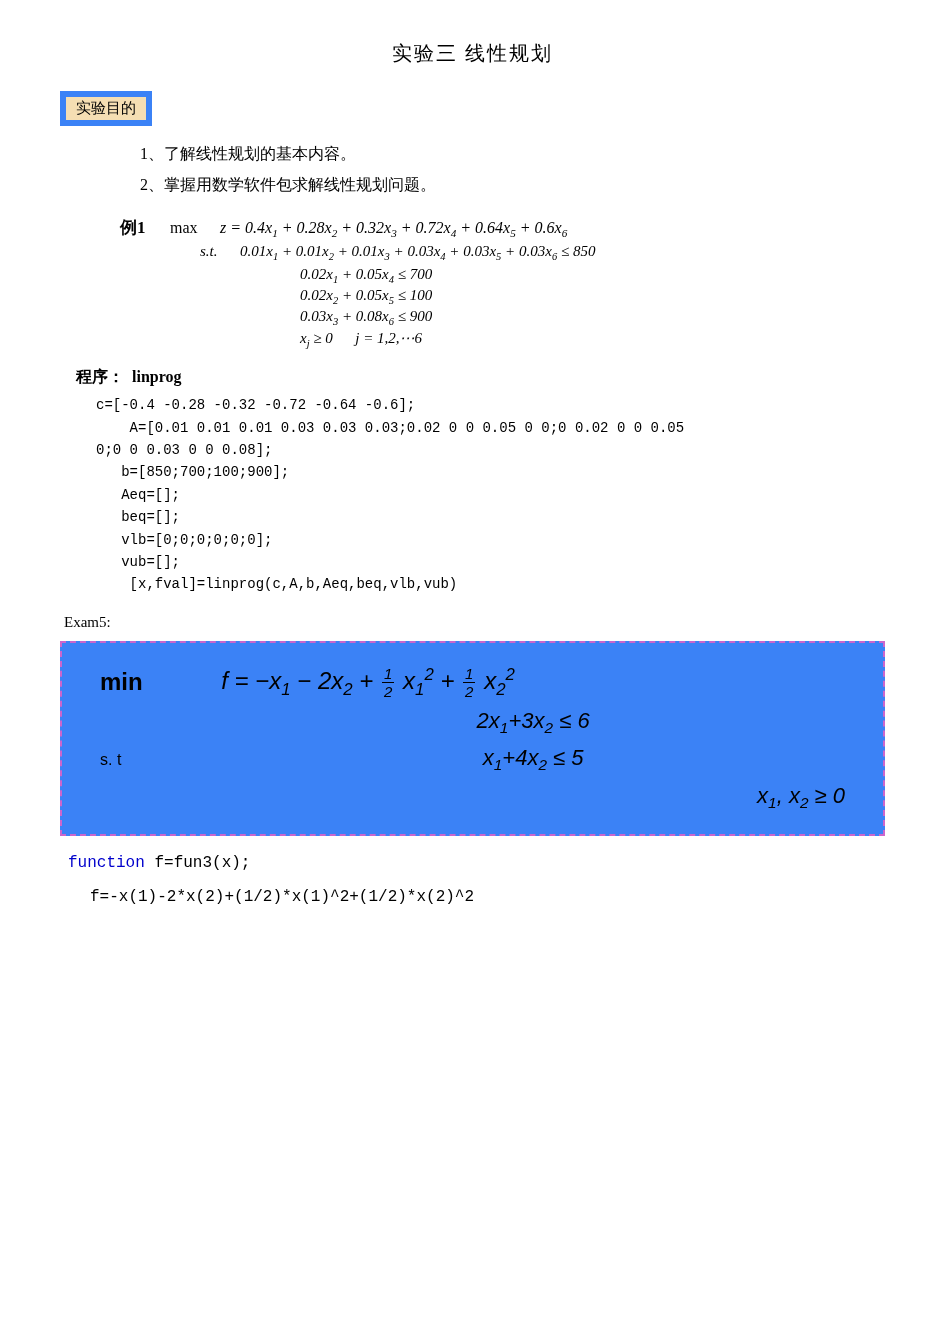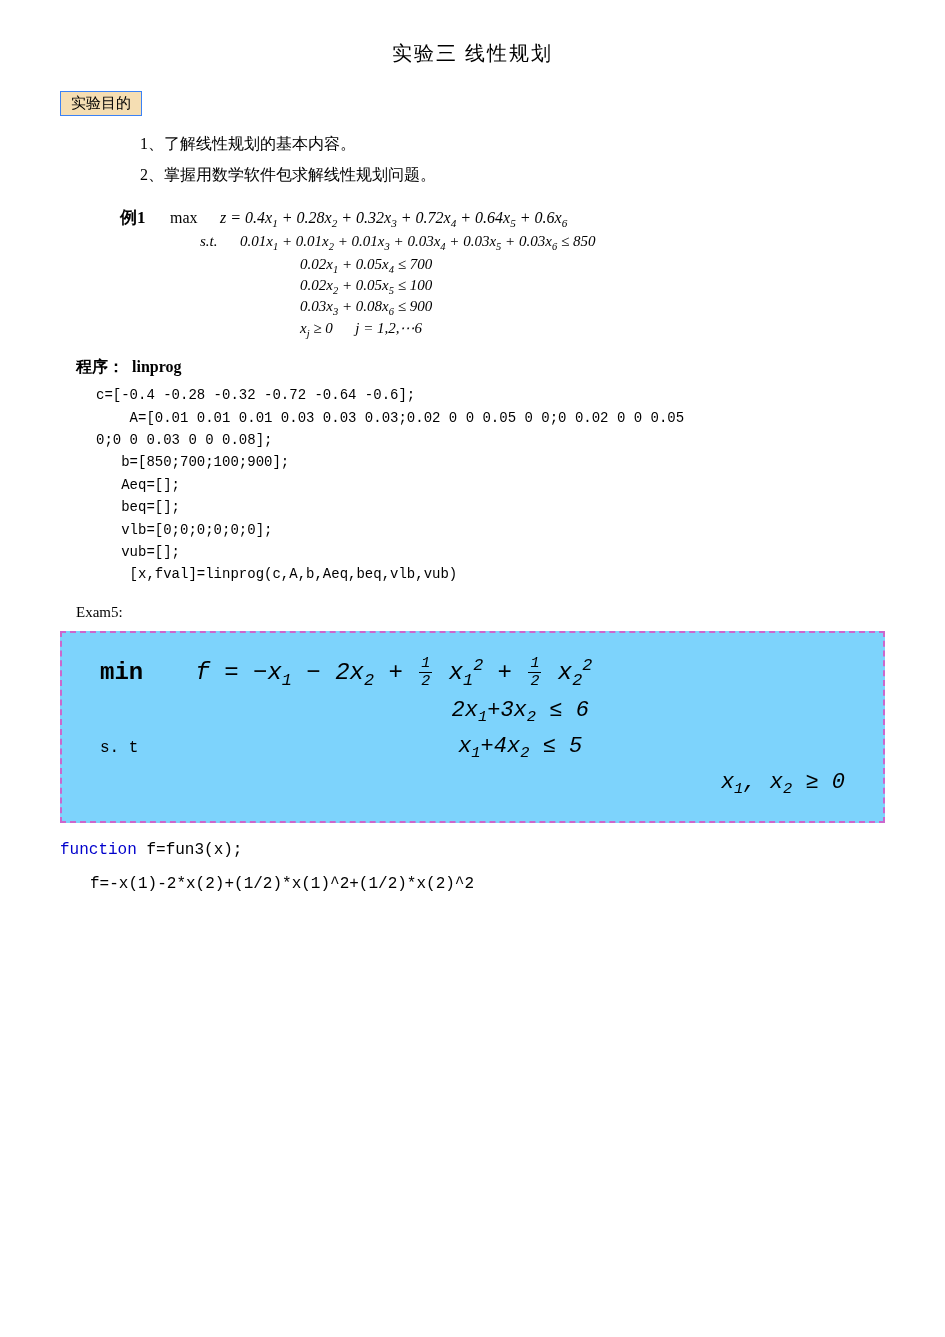--- a/index.html
+++ b/index.html
@@ -14,21 +14,21 @@
     }
     .page-title {
       text-align: center;
       font-size: 20px;
       margin-bottom: 24px;
       letter-spacing: 2px;
     }
     .section-badge {
       display: inline-block;
       background: #f5deb3;
-      border: 1px solid #3b82f6;
+      border: 6px solid #3b82f6;
       padding: 2px 10px;
       font-size: 15px;
       margin-bottom: 18px;
     }
     .objectives {
       margin-left: 80px;
       margin-bottom: 20px;
     }
     .objective-item {
       margin-bottom: 10px;
@@ -60,30 +60,30 @@
     }
     .code-block {
       font-family: "Courier New", Courier, monospace;
       font-size: 14px;
       color: #000;
       margin-left: 20px;
       line-height: 1.6;
     }
     .exam5-label {
       font-size: 15px;
-      margin: 18px 0 10px 16px;
+      margin: 18px 0 10px 4px;
       font-family: "Times New Roman", serif;
     }
     .pink-box {
-      background: #7dd3fc;
+      background: #3b82f6;
       border: 2px dashed #cc66cc;
       padding: 18px 30px 18px 30px;
       margin: 10px 0 18px 0;
       font-size: 22px;
-      font-family: Liberation Mono, monospace;
+      font-family: Liberation Sans, sans-serif;
       font-style: italic;
     }
     .pink-box table {
       border-collapse: collapse;
       width: 100%;
     }
     .pink-box td {
       padding: 4px 8px;
       font-size: 22px;
       font-style: italic;
@@ -101,21 +101,21 @@
       padding: 0 2px;
       font-size: 15px;
     }
     .frac-den {
       font-size: 15px;
       padding: 0 2px;
     }
     .function-code {
       font-family: "Courier New", Courier, monospace;
       font-size: 16px;
-      margin: 18px 0 10px 0;
+      margin: 18px 0 10px 8px;
     }
     .function-keyword {
       color: #0000cc;
     }
     .formula-line {
       font-family: "Courier New", Courier, monospace;
       font-size: 16px;
       margin-left: 30px;
       margin-top: 16px;
     }

